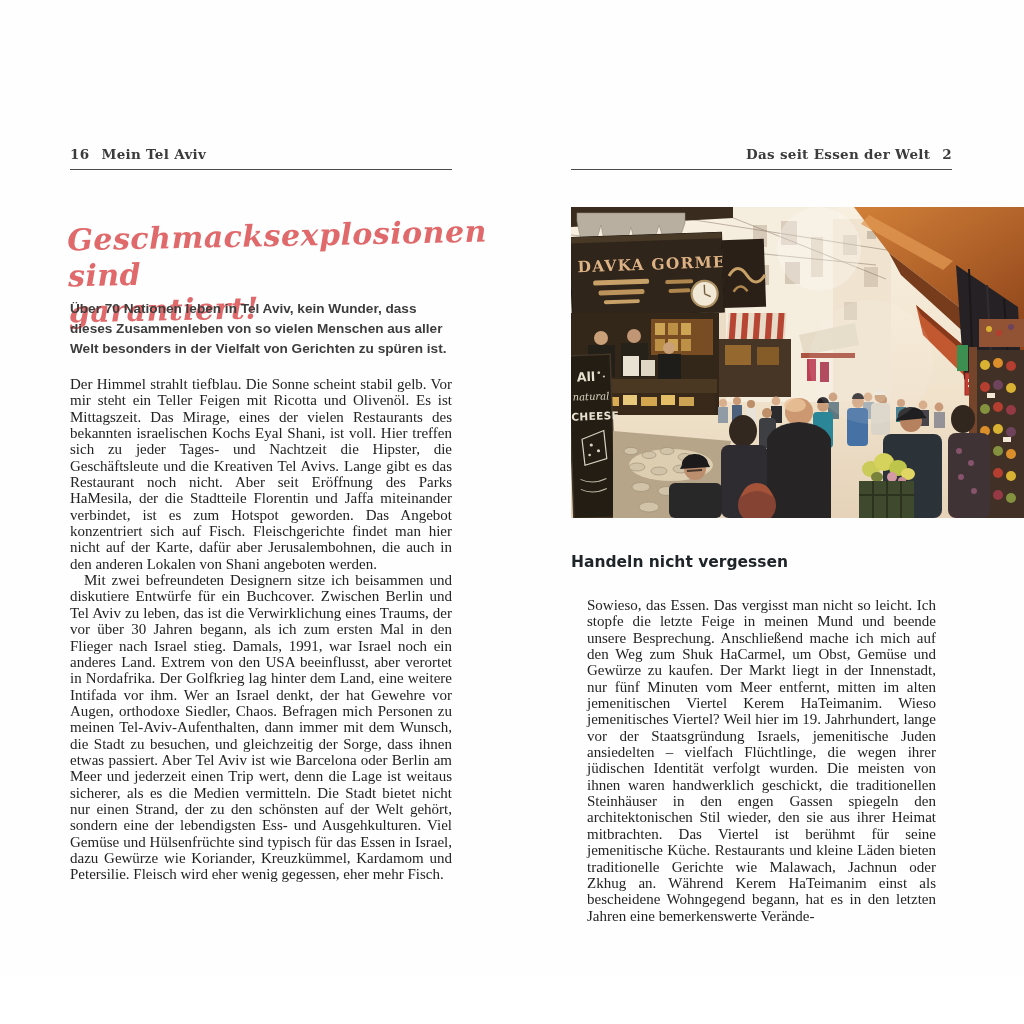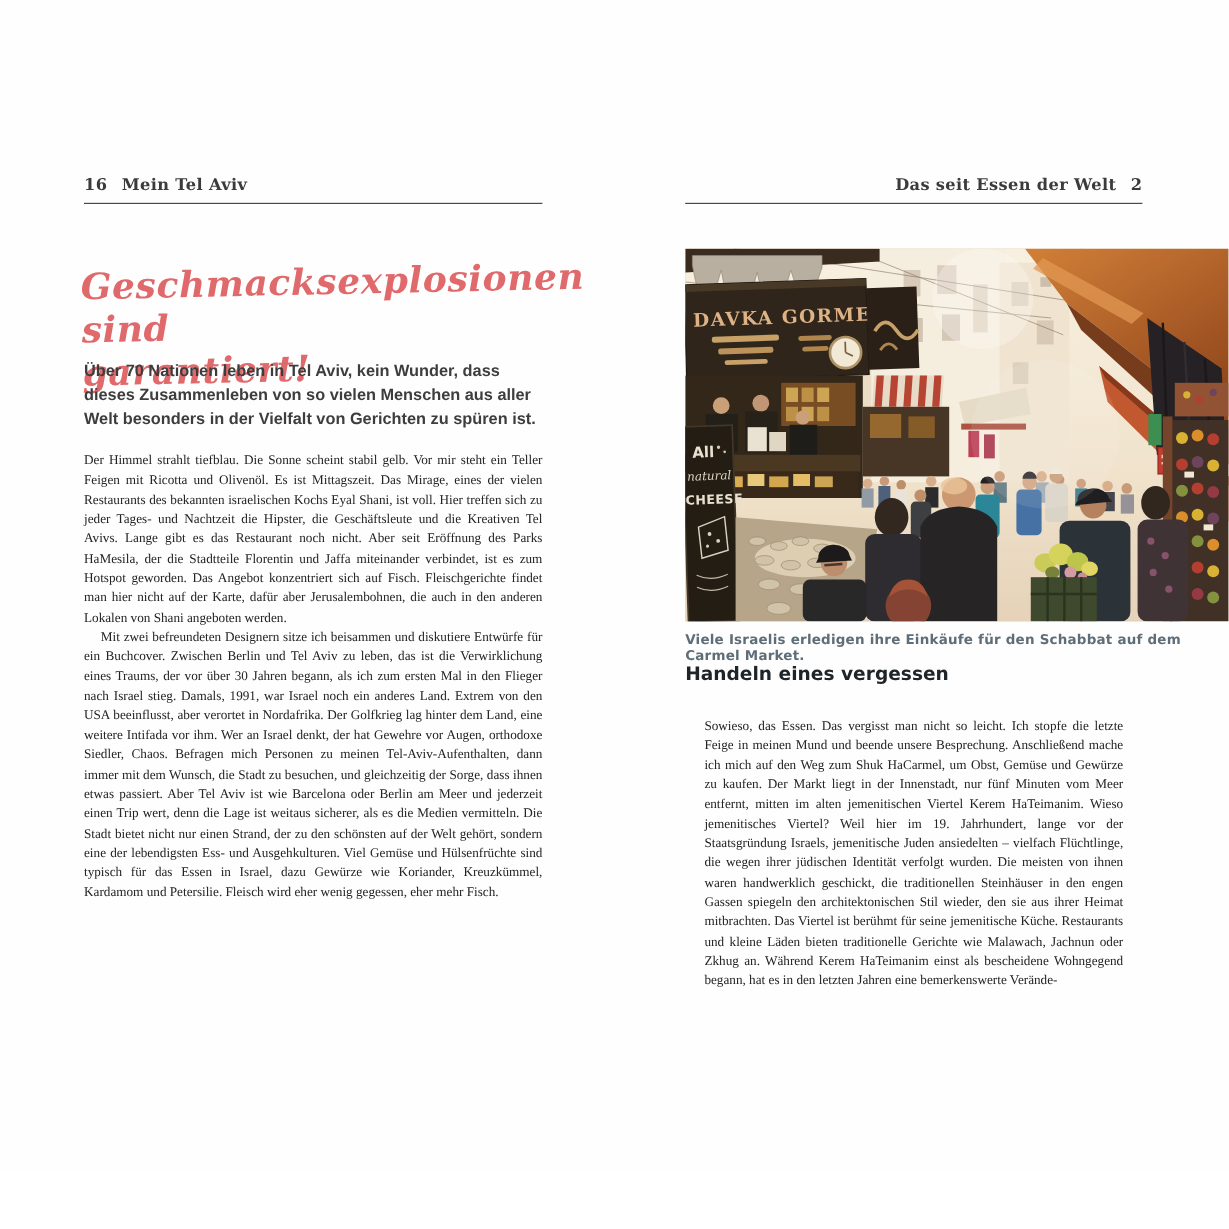--- a/index.html
+++ b/index.html
@@ -17,21 +17,21 @@
   .headrule-left{left:70px;width:382px;}
   .headrule-right{left:571px;width:381px;}
   
   .script-title{position:absolute;left:68px;top:218px;width:420px;
                 font-family:"DejaVu Serif",serif;font-style:italic;font-weight:bold;
                 font-size:30px;line-height:36px;color:#e0696b;letter-spacing:.5px;
                 transform:rotate(-1.2deg);}
   .intro{position:absolute;left:70px;top:299px;width:382px;
          font-family:Liberation Sans, sans-serif;font-weight:bold;font-size:13.6px;
          line-height:20px;color:#3d3d3d;text-align:left;}
-  .body-col{position:absolute;font-size:11px;line-height:16.35px;color:#232323;
+  .body-col{position:absolute;font-size:15px;line-height:16.35px;color:#232323;
             text-align:justify;}
   .body-left{left:70px;top:376px;width:382px;}
   .body-left p{margin:0;}
   .body-left p + p{text-indent:14px;}
   
   .photo{position:absolute;left:571px;top:207px;width:453px;height:311px;overflow:hidden;
          background:#eadbc6;}
   .photo svg{display:block;width:100%;height:100%;}
   .caption{position:absolute;left:571px;top:527px;width:430px;
            font-family:"DejaVu Sans",sans-serif;font-weight:bold;font-size:11.2px;
@@ -351,21 +351,20 @@
       </g>
 
       <g>
         <circle cx="248" cy="42" r="42" fill="#ffffff" opacity=".32"></circle>
         <circle cx="300" cy="155" r="62" fill="#ffffff" opacity=".10"></circle>
         <rect x="0" y="0" width="453" height="311" fill="#f5d9a8" opacity=".07"></rect>
       </g>
     </svg>
   </div>
 
-  <div class="caption">Viele Israelis erledigen ihre Einkäufe für den Schabbat auf dem Carmel Market.</div>
-
-  <div class="subhead">Handeln eines vergessen</div>
+
+  <div class="subhead">Handeln nicht vergessen</div>
 
   <div class="body-col body-right">
     <p>Sowieso, das Essen. Das vergisst man nicht so leicht. Ich stopfe die letzte Feige in meinen Mund und beende unsere Besprechung. Anschließend mache ich mich auf den Weg zum Shuk HaCarmel, um Obst, Gemüse und Gewürze zu kaufen. Der Markt liegt in der Innenstadt, nur fünf Minuten vom Meer entfernt, mitten im alten jemenitischen Viertel Kerem HaTeimanim. Wieso jemenitisches Viertel? Weil hier im 19. Jahrhundert, lange vor der Staatsgründung Israels, jemenitische Juden ansiedelten – vielfach Flüchtlinge, die wegen ihrer jüdischen Identität verfolgt wurden. Die meisten von ihnen waren handwerklich geschickt, die traditionellen Steinhäuser in den engen Gassen spiegeln den architektonischen Stil wieder, den sie aus ihrer Heimat mitbrachten. Das Viertel ist berühmt für seine jemenitische Küche. Restaurants und kleine Läden bieten traditionelle Gerichte wie Malawach, Jachnun oder Zkhug an. Während Kerem HaTeimanim einst als bescheidene Wohngegend begann, hat es in den letzten Jahren eine bemerkenswerte Verände-</p>
   </div>
 
 </div>
 
 </body></html>

